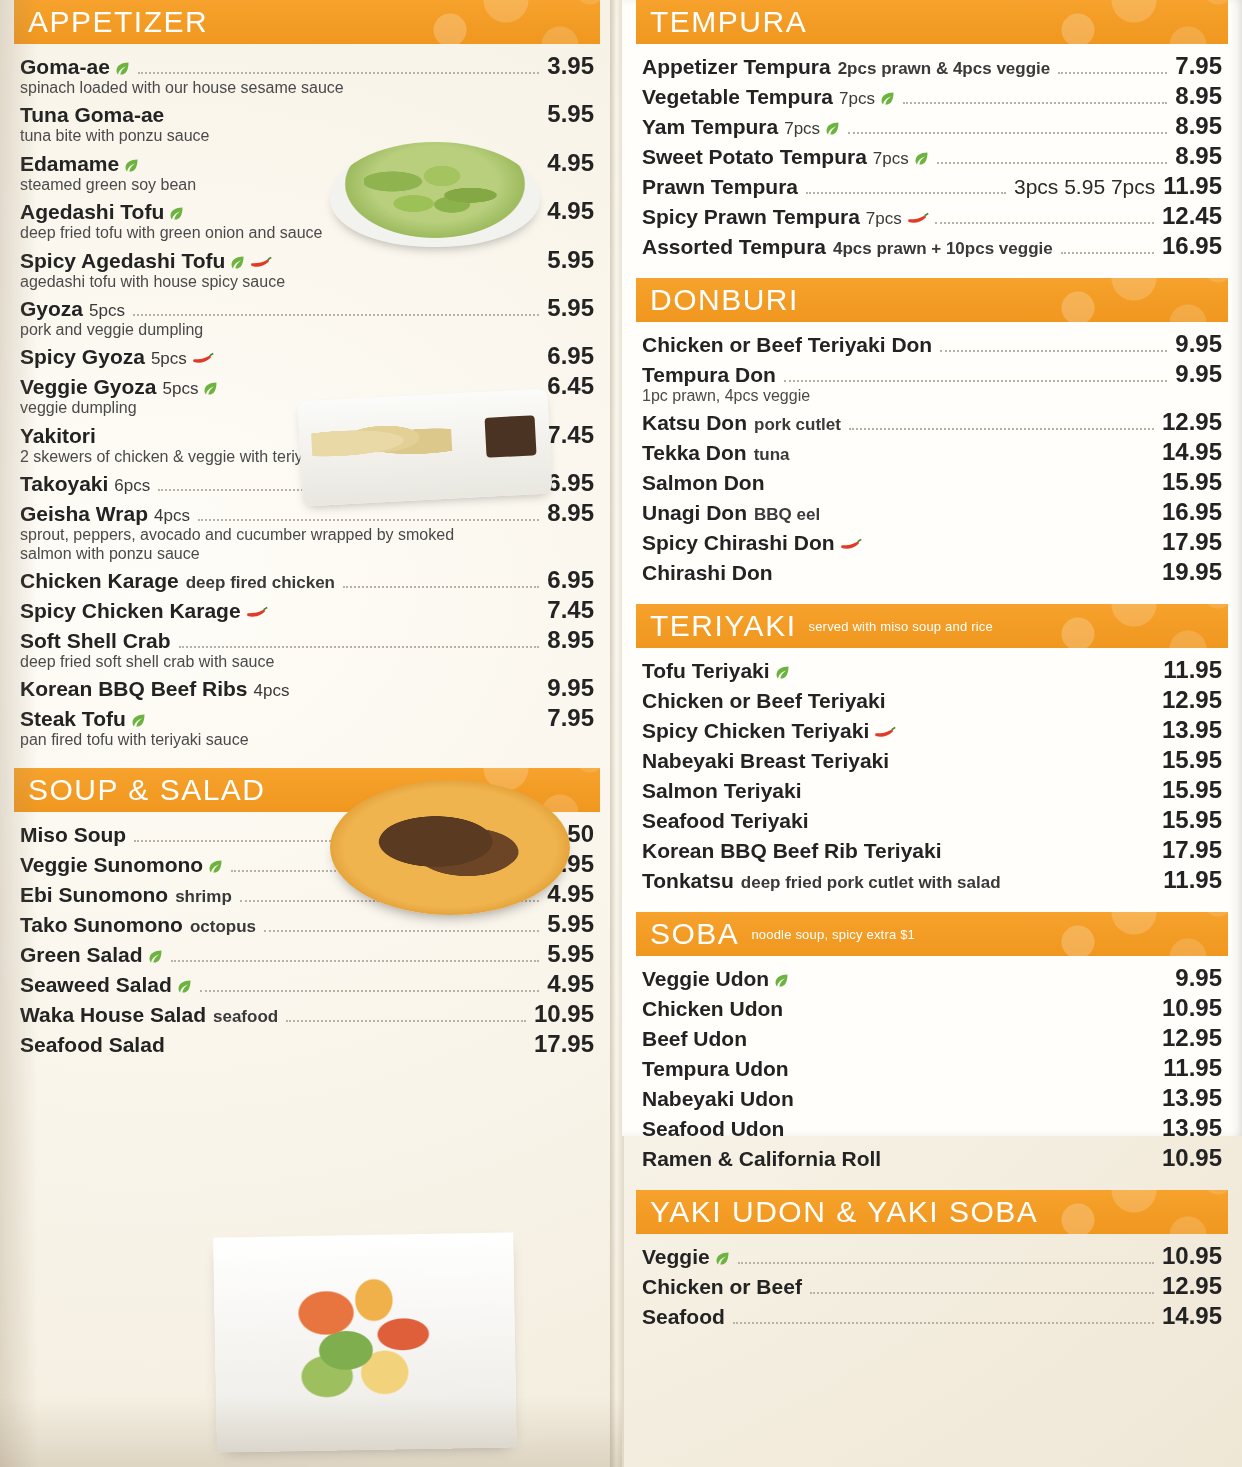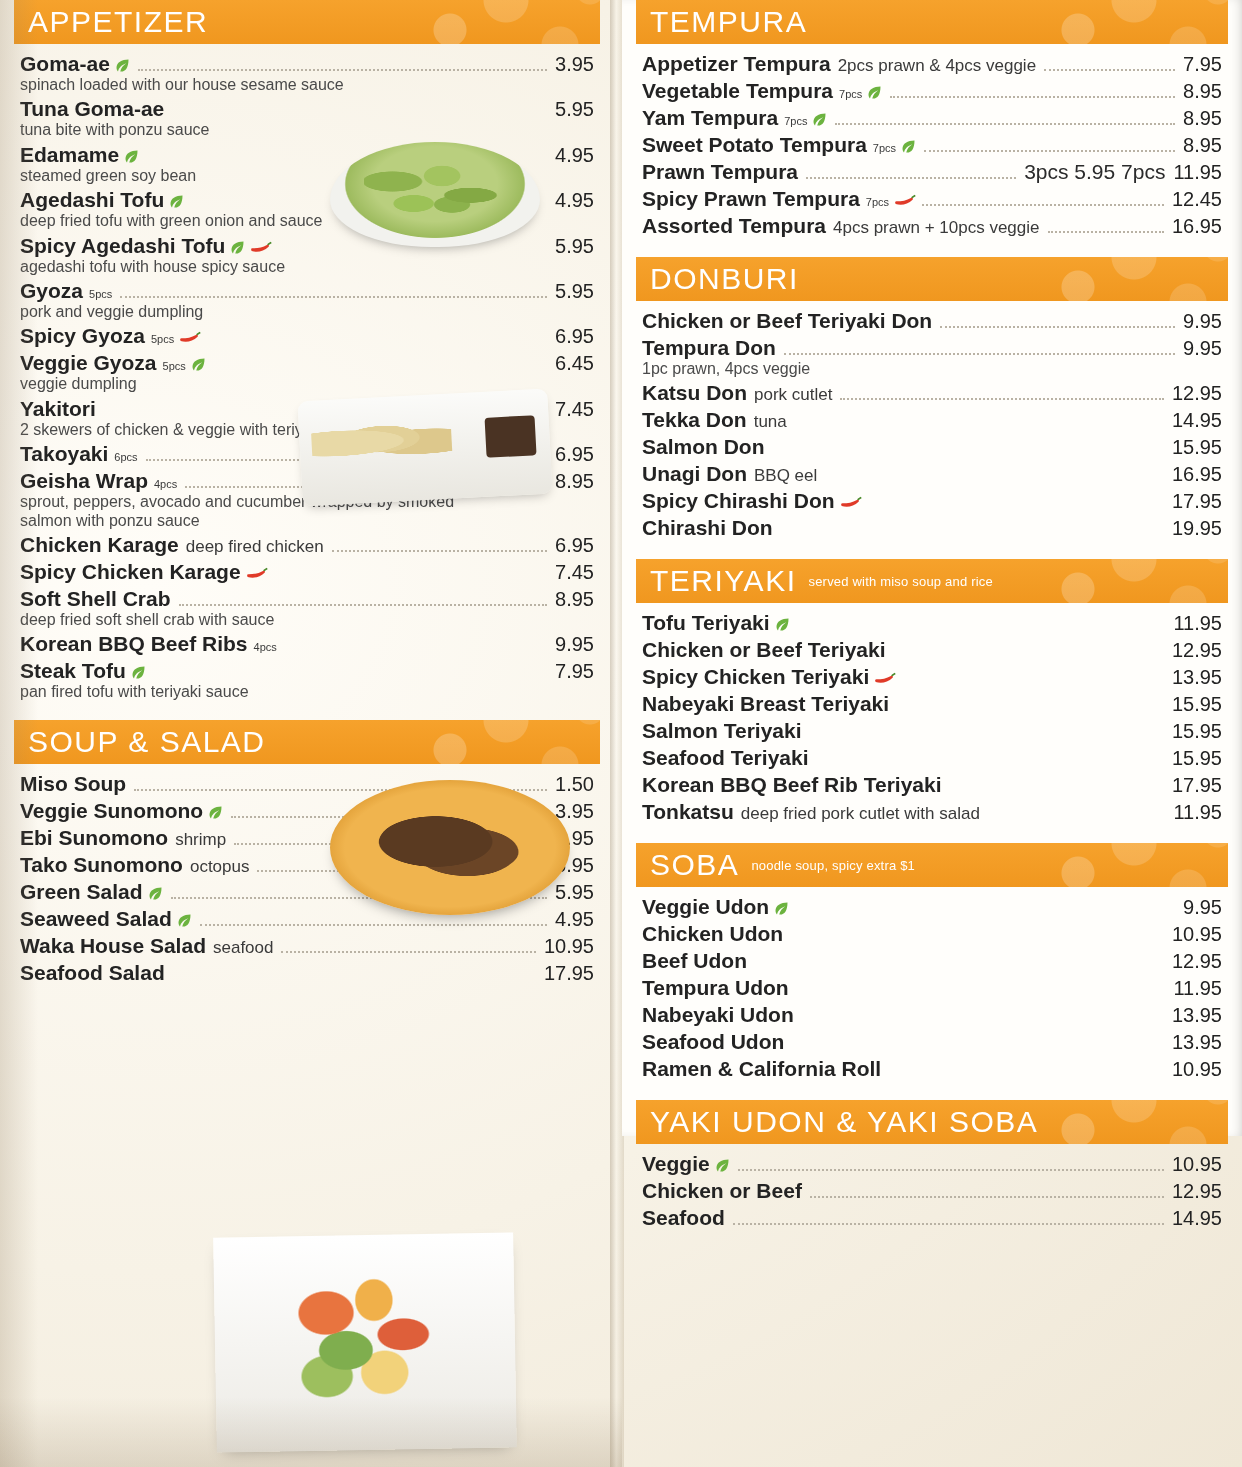--- a/index.html
+++ b/index.html
@@ -61,27 +61,27 @@
 
   
   .items { padding:0 6px; }
   .item { position:relative; margin-bottom:2px; }
   .row {
     display:flex; align-items:baseline; width:100%;
   }
   .nm {
     font-size:21px; font-weight:bold; color:#232323; white-space:nowrap;
   }
-  .qty { font-size:11px; font-weight:normal; color:#3a3a3a; margin-left:6px; }
-  .desc-inline { font-size:17px; font-weight:normal; color:#3a3a3a; margin-left:7px; }
+  .qty { font-size:17px; font-weight:normal; color:#3a3a3a; margin-left:6px; }
+  .desc-inline { font-size:17px; font-weight:bold; color:#3a3a3a; margin-left:7px; }
   .dots {
     flex:1 1 auto; border-bottom:2px dotted #b9b2a4;
     margin:0 8px 6px 8px; min-width:10px;
   }
-  .price { font-size:20px; font-weight:normal; color:#232323; white-space:nowrap; }
+  .price { font-size:24px; font-weight:bold; color:#232323; white-space:nowrap; }
   .sub {
     font-size:16px; color:#4a4a4a; line-height:1.15; margin:-1px 0 3px 0;
     max-width:480px;
   }
   .leaf {
     display:inline-block; width:15px; height:15px; margin-left:5px; position:relative; top:2px;
   }
   .chili {
     display:inline-block; width:20px; height:13px; margin-left:5px; position:relative; top:1px;
   }

